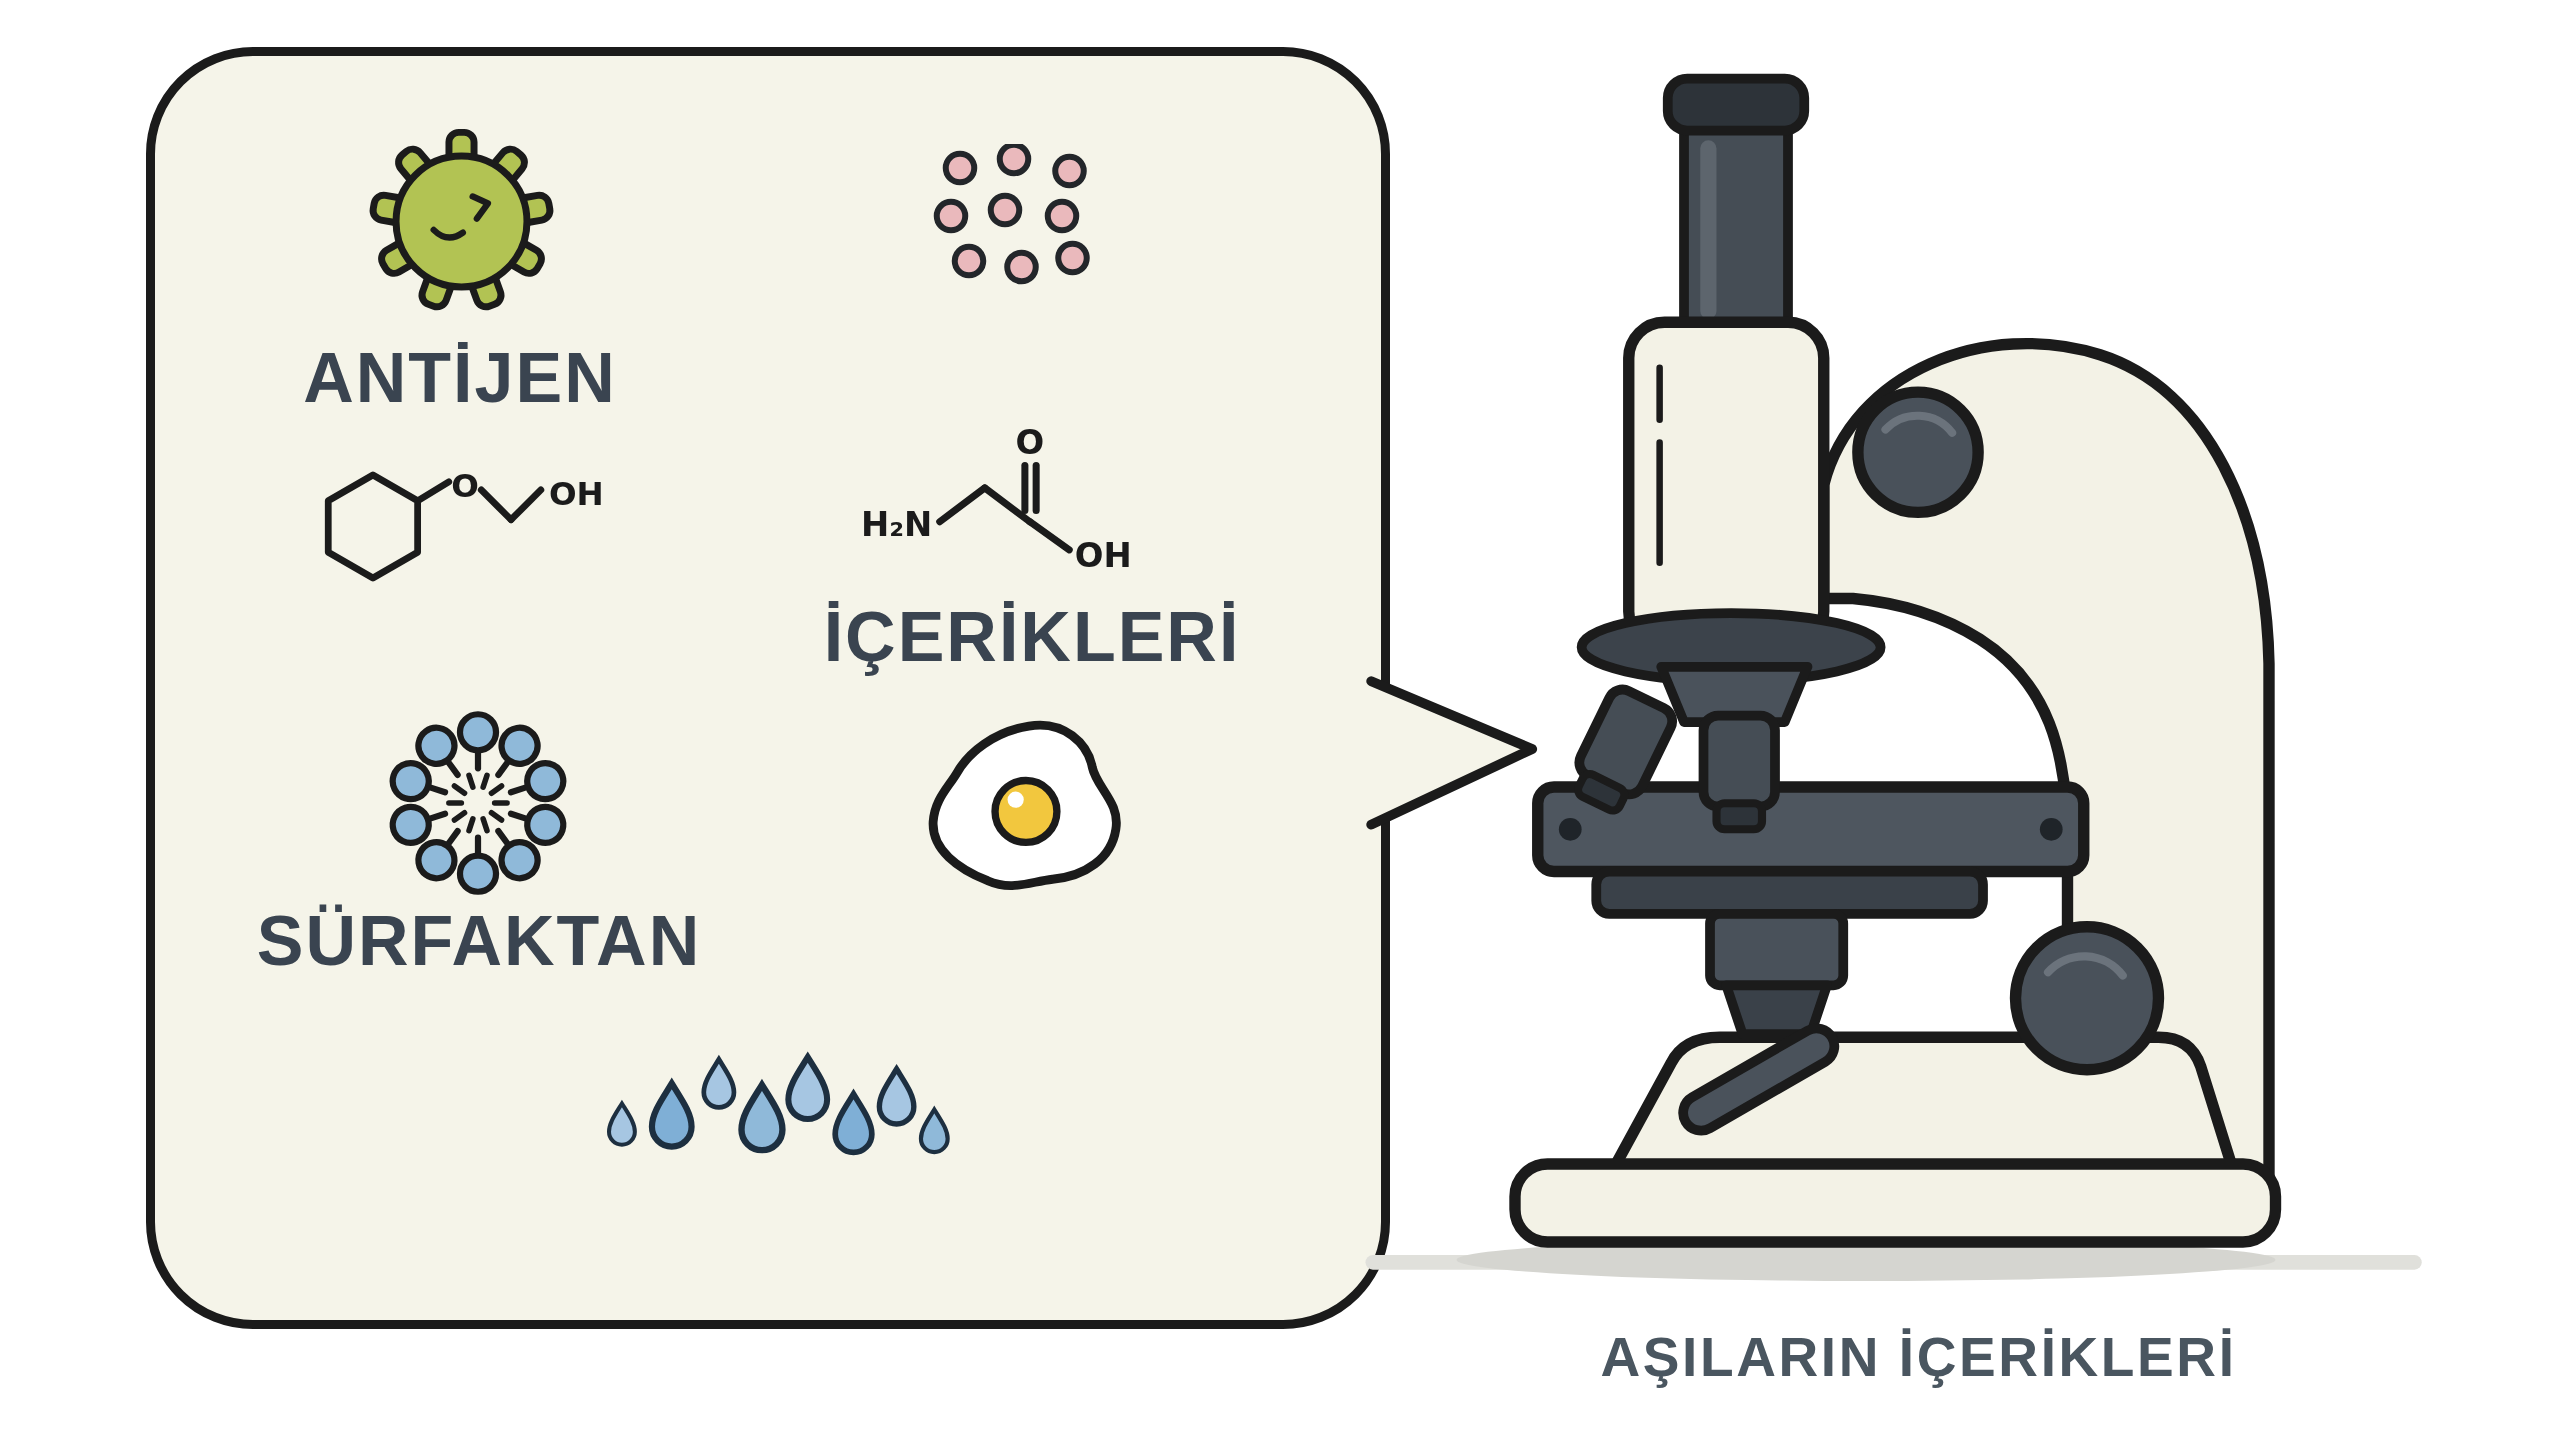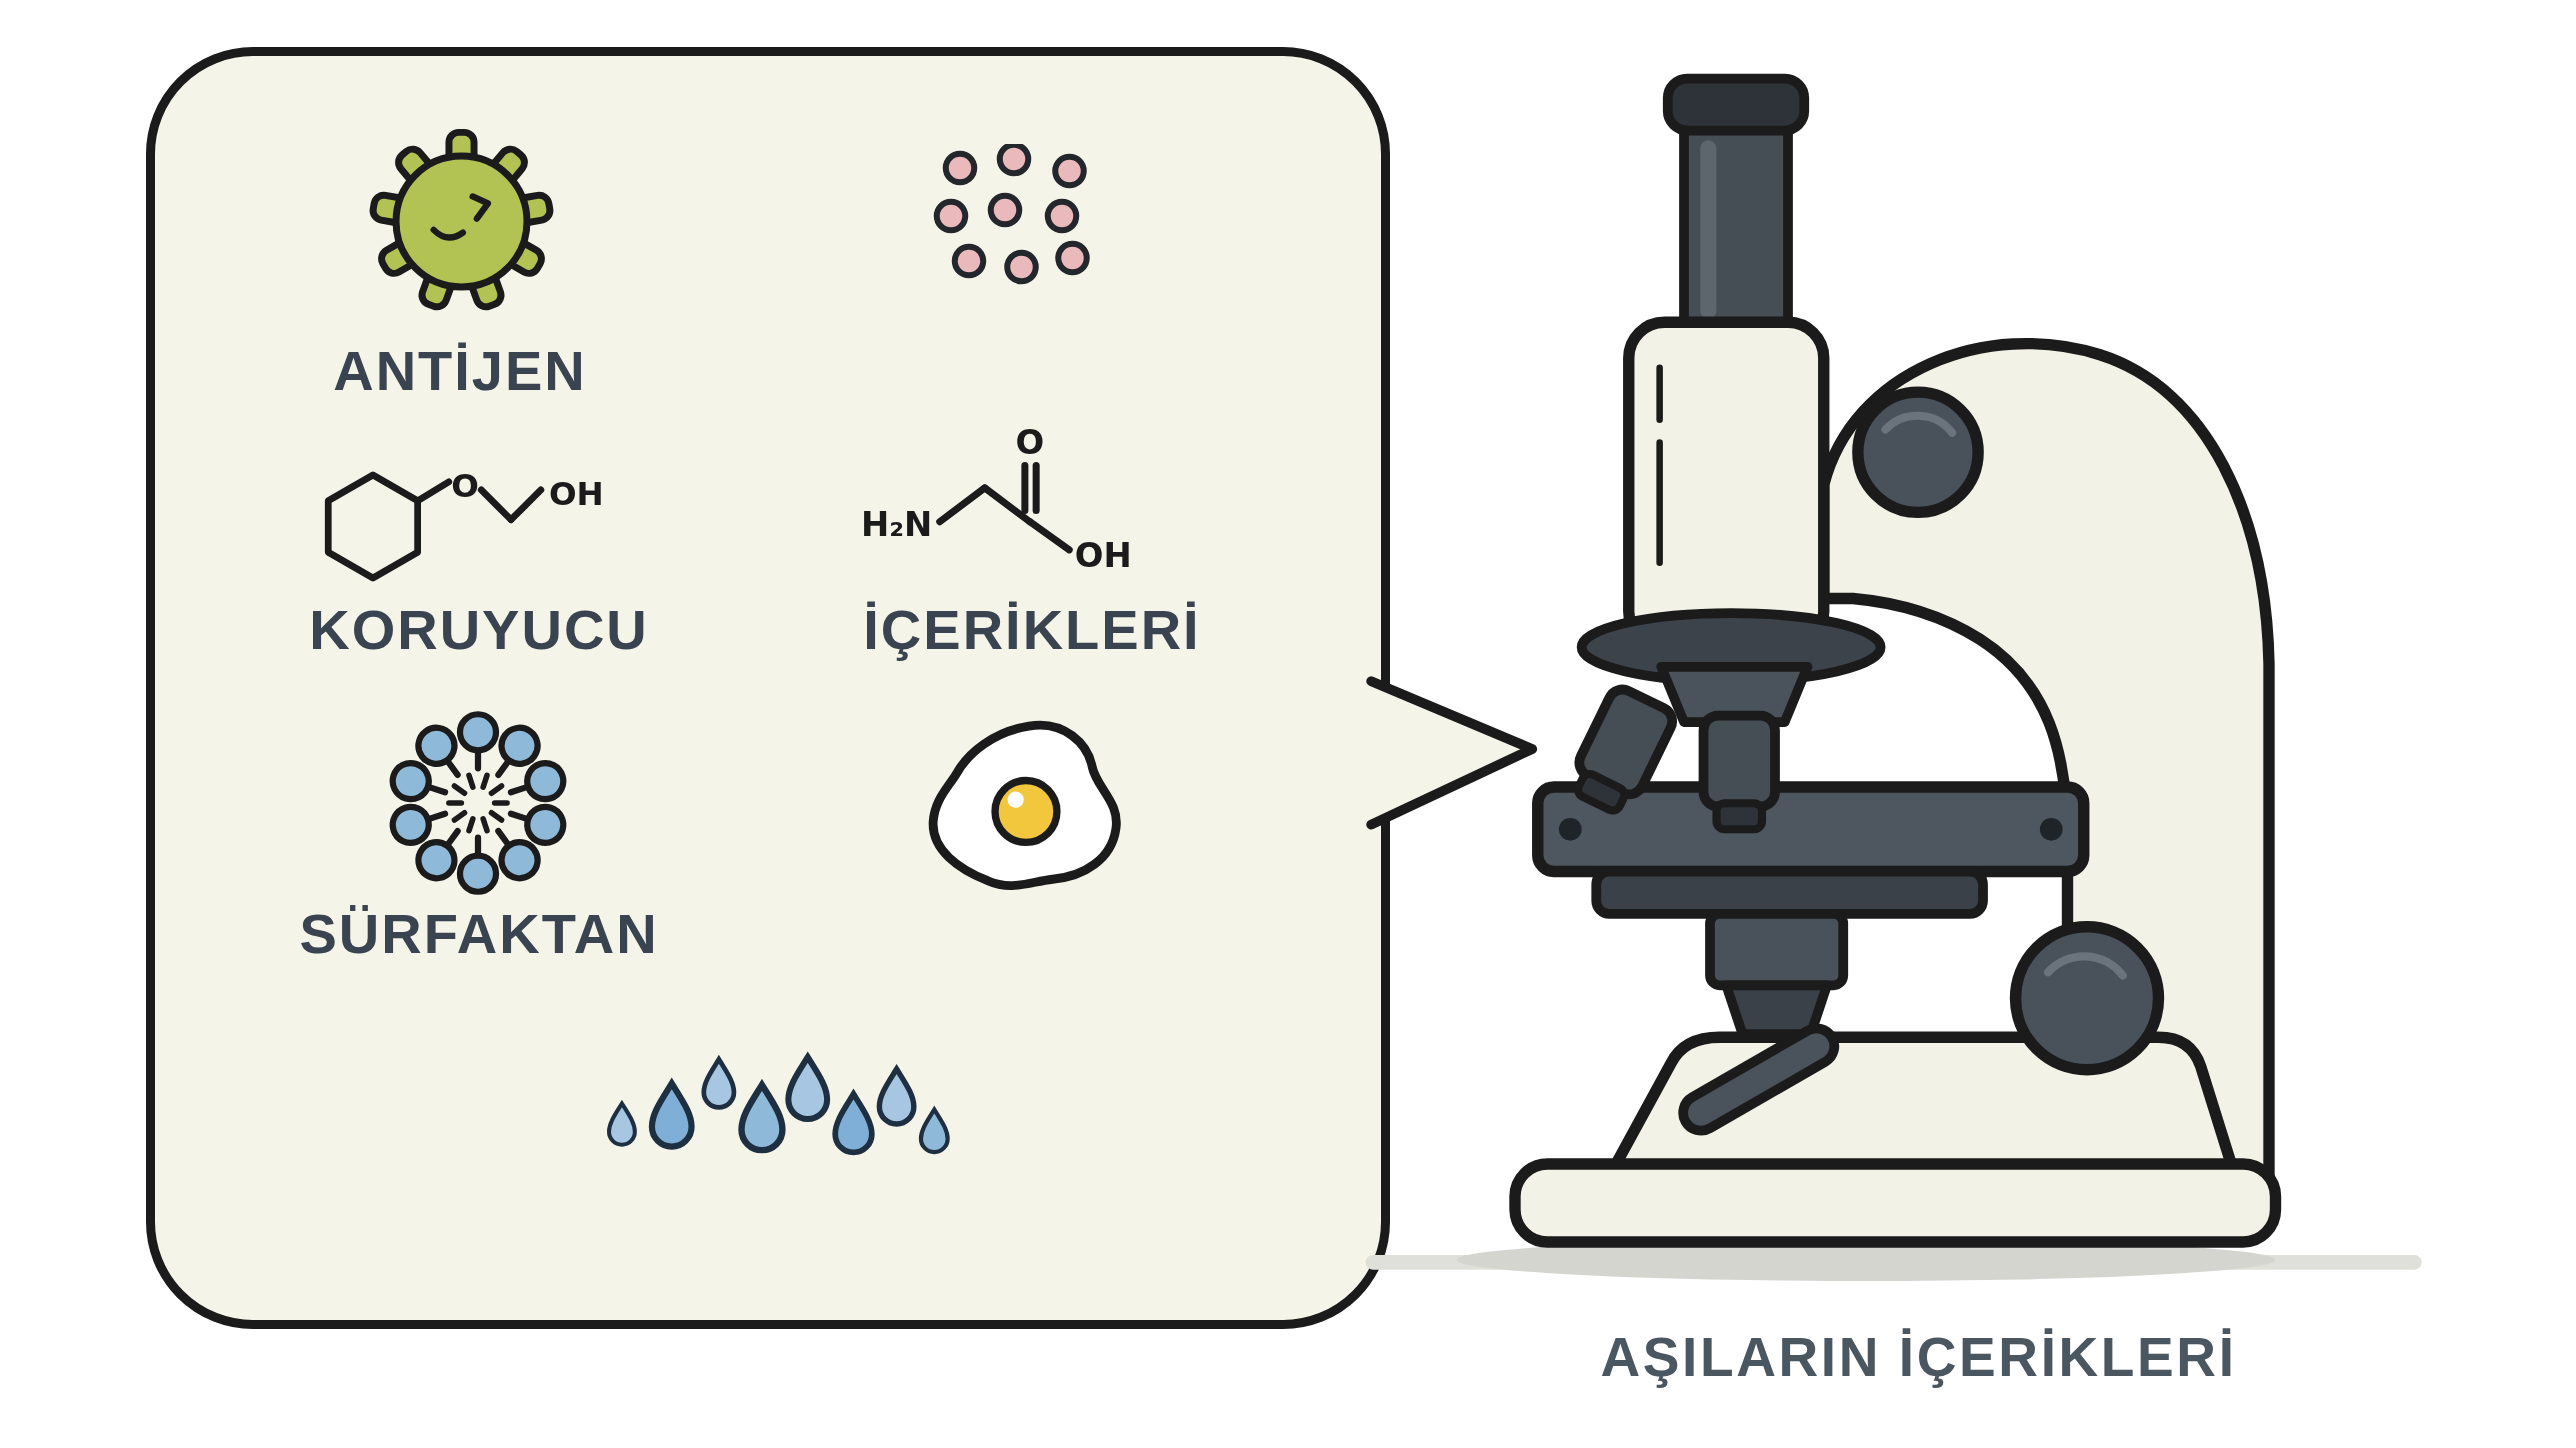--- a/index.html
+++ b/index.html
@@ -11,21 +11,21 @@
   .bubble{
     position:absolute;left:146px;top:47px;width:1244px;height:1282px;
     box-sizing:border-box;
     background:var(--c-bubble-fill,#f5f4e9);
     border:9.8px solid var(--c-outline,#1b1b1b);
     border-radius:107px;
   }
   .tail{position:absolute;left:1366px;top:676px;}
   .icon{position:absolute;}
   .label{
-    position:absolute;font-weight:bold;font-size:56px;letter-spacing:2px;
+    position:absolute;font-weight:bold;font-size:70px;letter-spacing:2px;
     color:var(--c-label-text,#3a4450);text-align:center;white-space:nowrap;
   }
   .title{
     position:absolute;font-weight:bold;font-size:55px;letter-spacing:2.6px;
     color:var(--c-title-text,#4a5660);text-align:center;white-space:nowrap;
   }
   .chem-text{
     font-family:"DejaVu Sans",sans-serif;font-weight:bold;
     fill:var(--c-outline,#1b1b1b);
   }
@@ -110,21 +110,20 @@
       <line x1="90" y1="44" x2="122" y2="68"></line>
       <line x1="118.5" y1="60" x2="118.5" y2="28"></line>
       <line x1="126.5" y1="60" x2="126.5" y2="28"></line>
       <line x1="122" y1="68" x2="150" y2="88"></line>
     </g>
     <text class="chem-text" x="2" y="78" text-anchor="start" font-size="24">H₂N</text>
     <text class="chem-text" x="122" y="20" text-anchor="middle" font-size="24">O</text>
     <text class="chem-text" x="154" y="100" text-anchor="start" font-size="24">OH</text>
   </svg>
 
-  <div class="label" style="left:232px;top:597px;width:494px">KORUYUCU</div>
   <div class="label" style="left:785px;top:597px;width:494px">İÇERİKLERİ</div>
 
   <svg class="icon" style="left:374px;top:699px" width="208" height="208" viewBox="-75 -75 150 150">
     <defs>
       <g id="surf-arm">
         <line y1="-37" y2="-25" stroke="#1b1b1b" stroke-width="4.5" stroke-linecap="round"></line>
         <circle cy="-51" r="13" style="fill:var(--c-surfactant-blue,#8fb9d9)" stroke="#1b1b1b" stroke-width="4.5"></circle>
       </g>
       <line id="surf-dash" y1="-21" y2="-12" stroke="#1b1b1b" stroke-width="4" stroke-linecap="round"></line>
     </defs>

